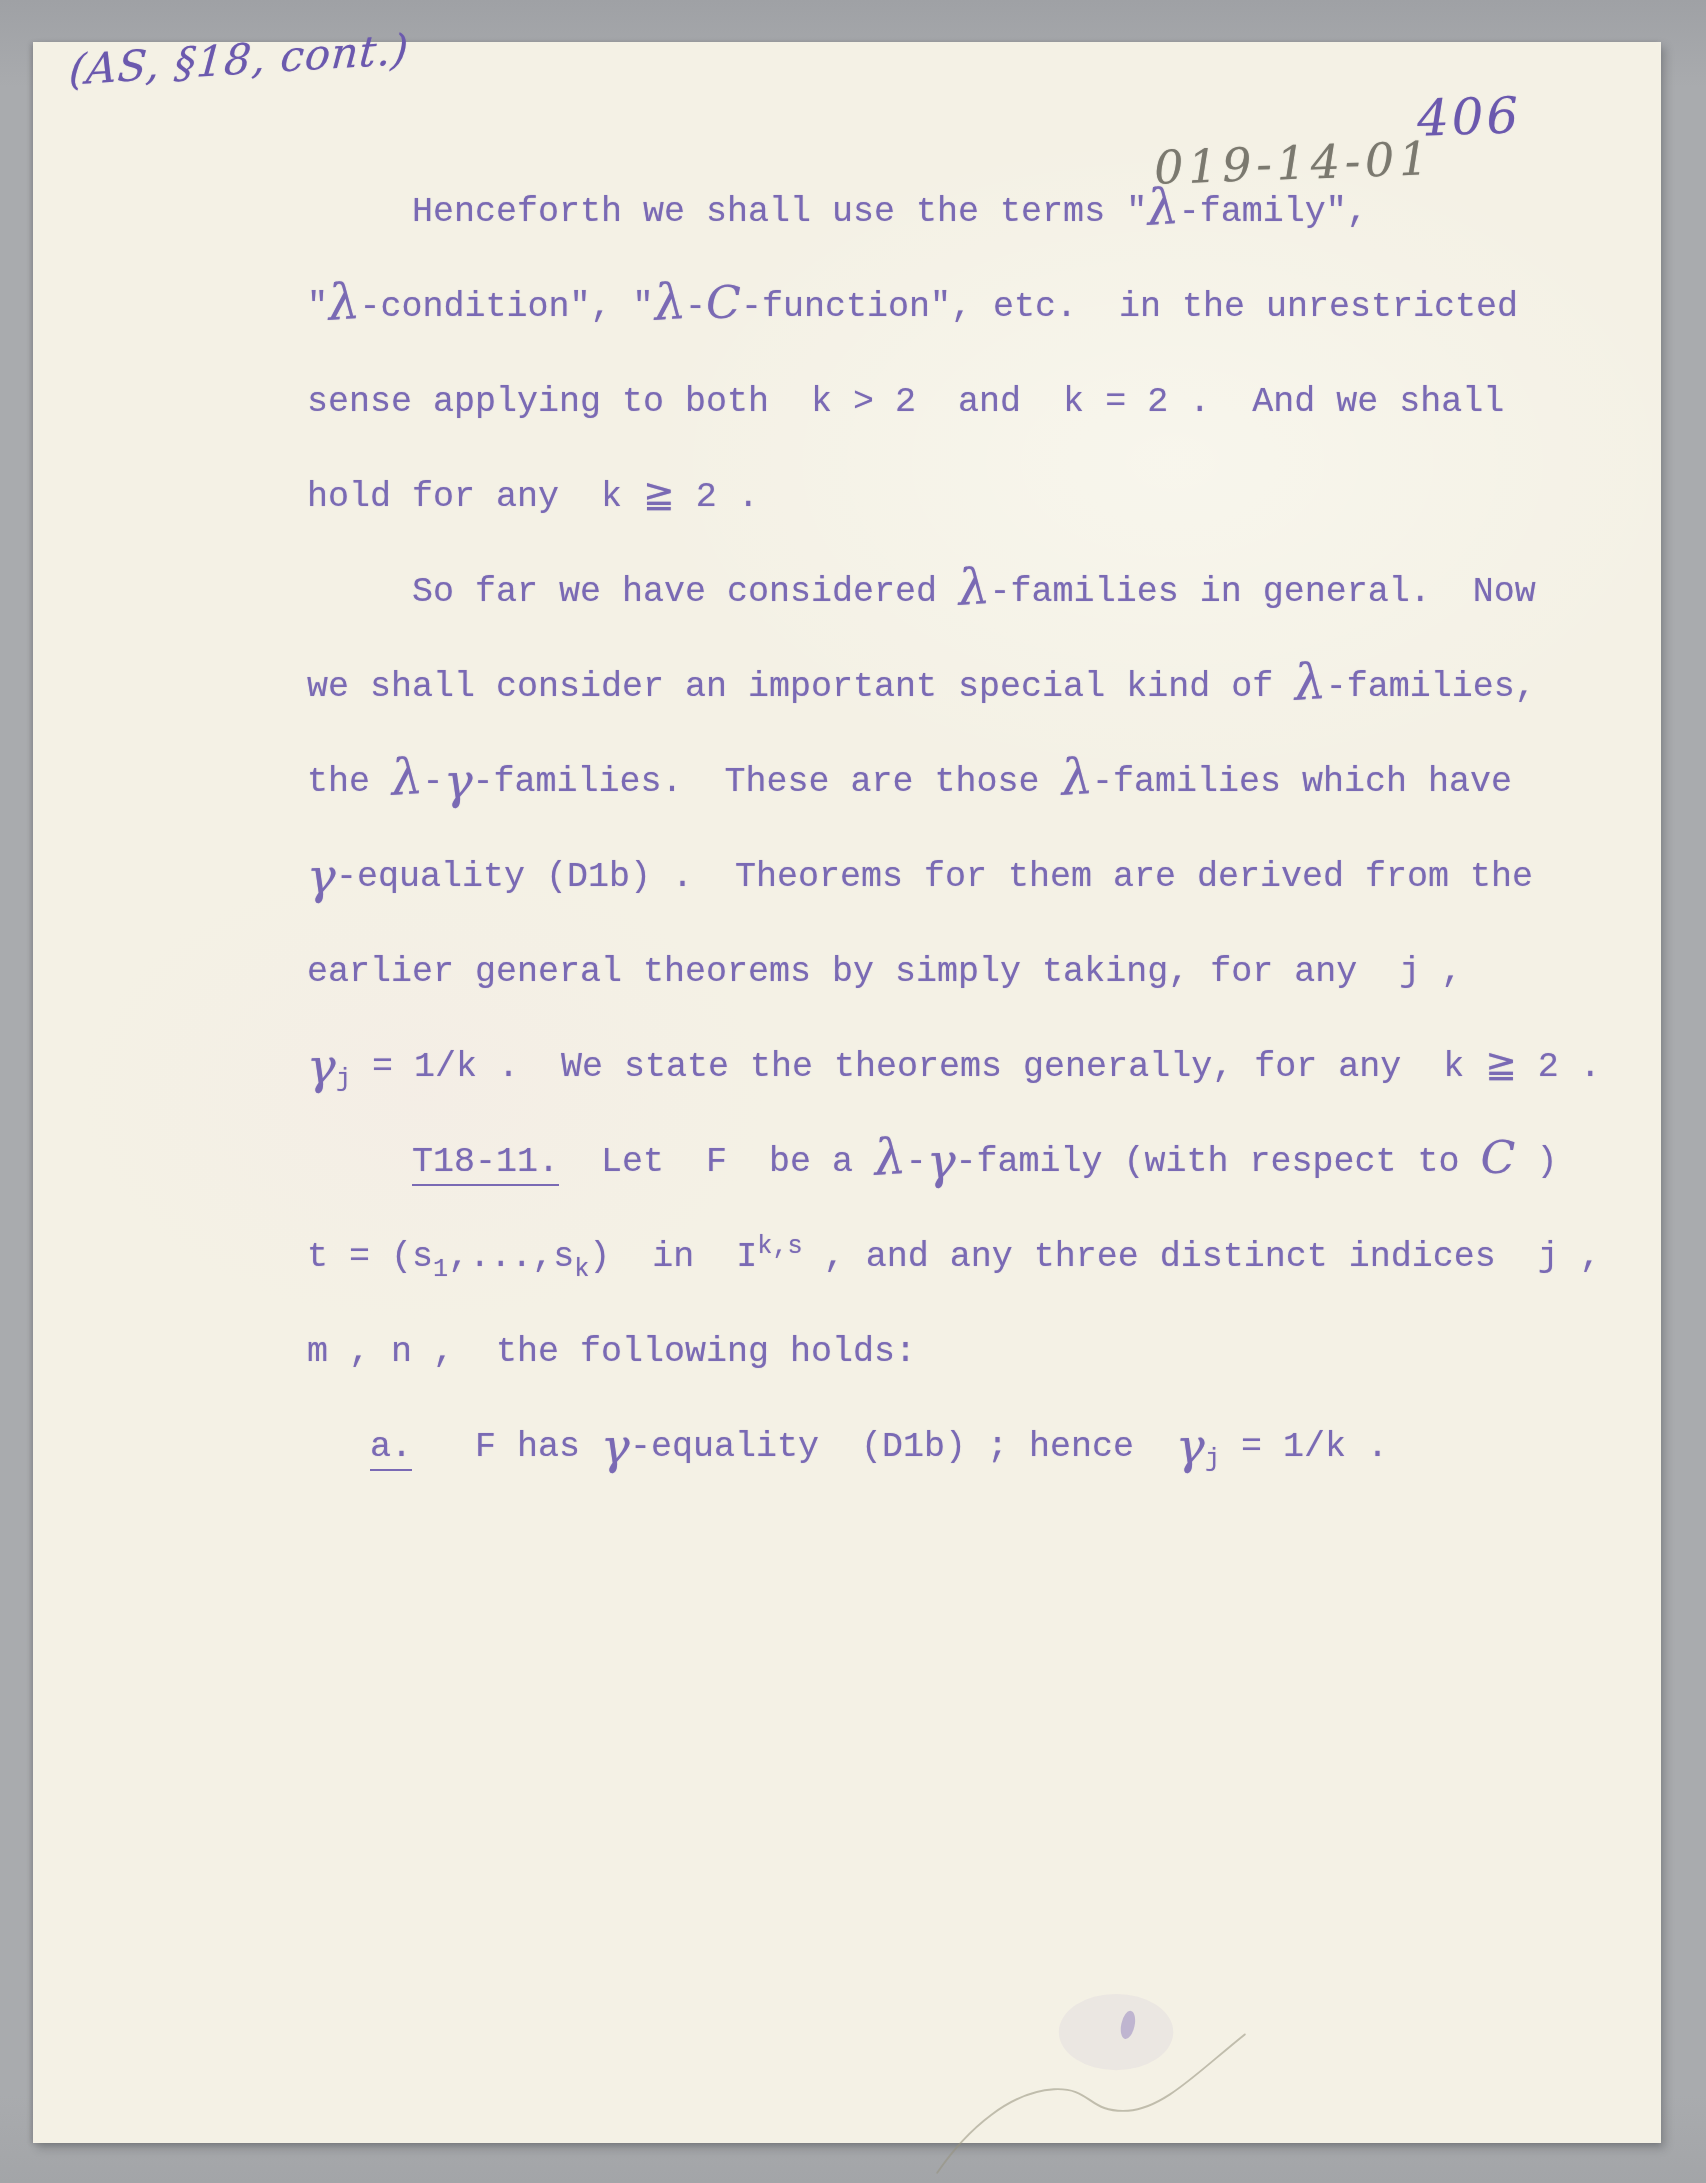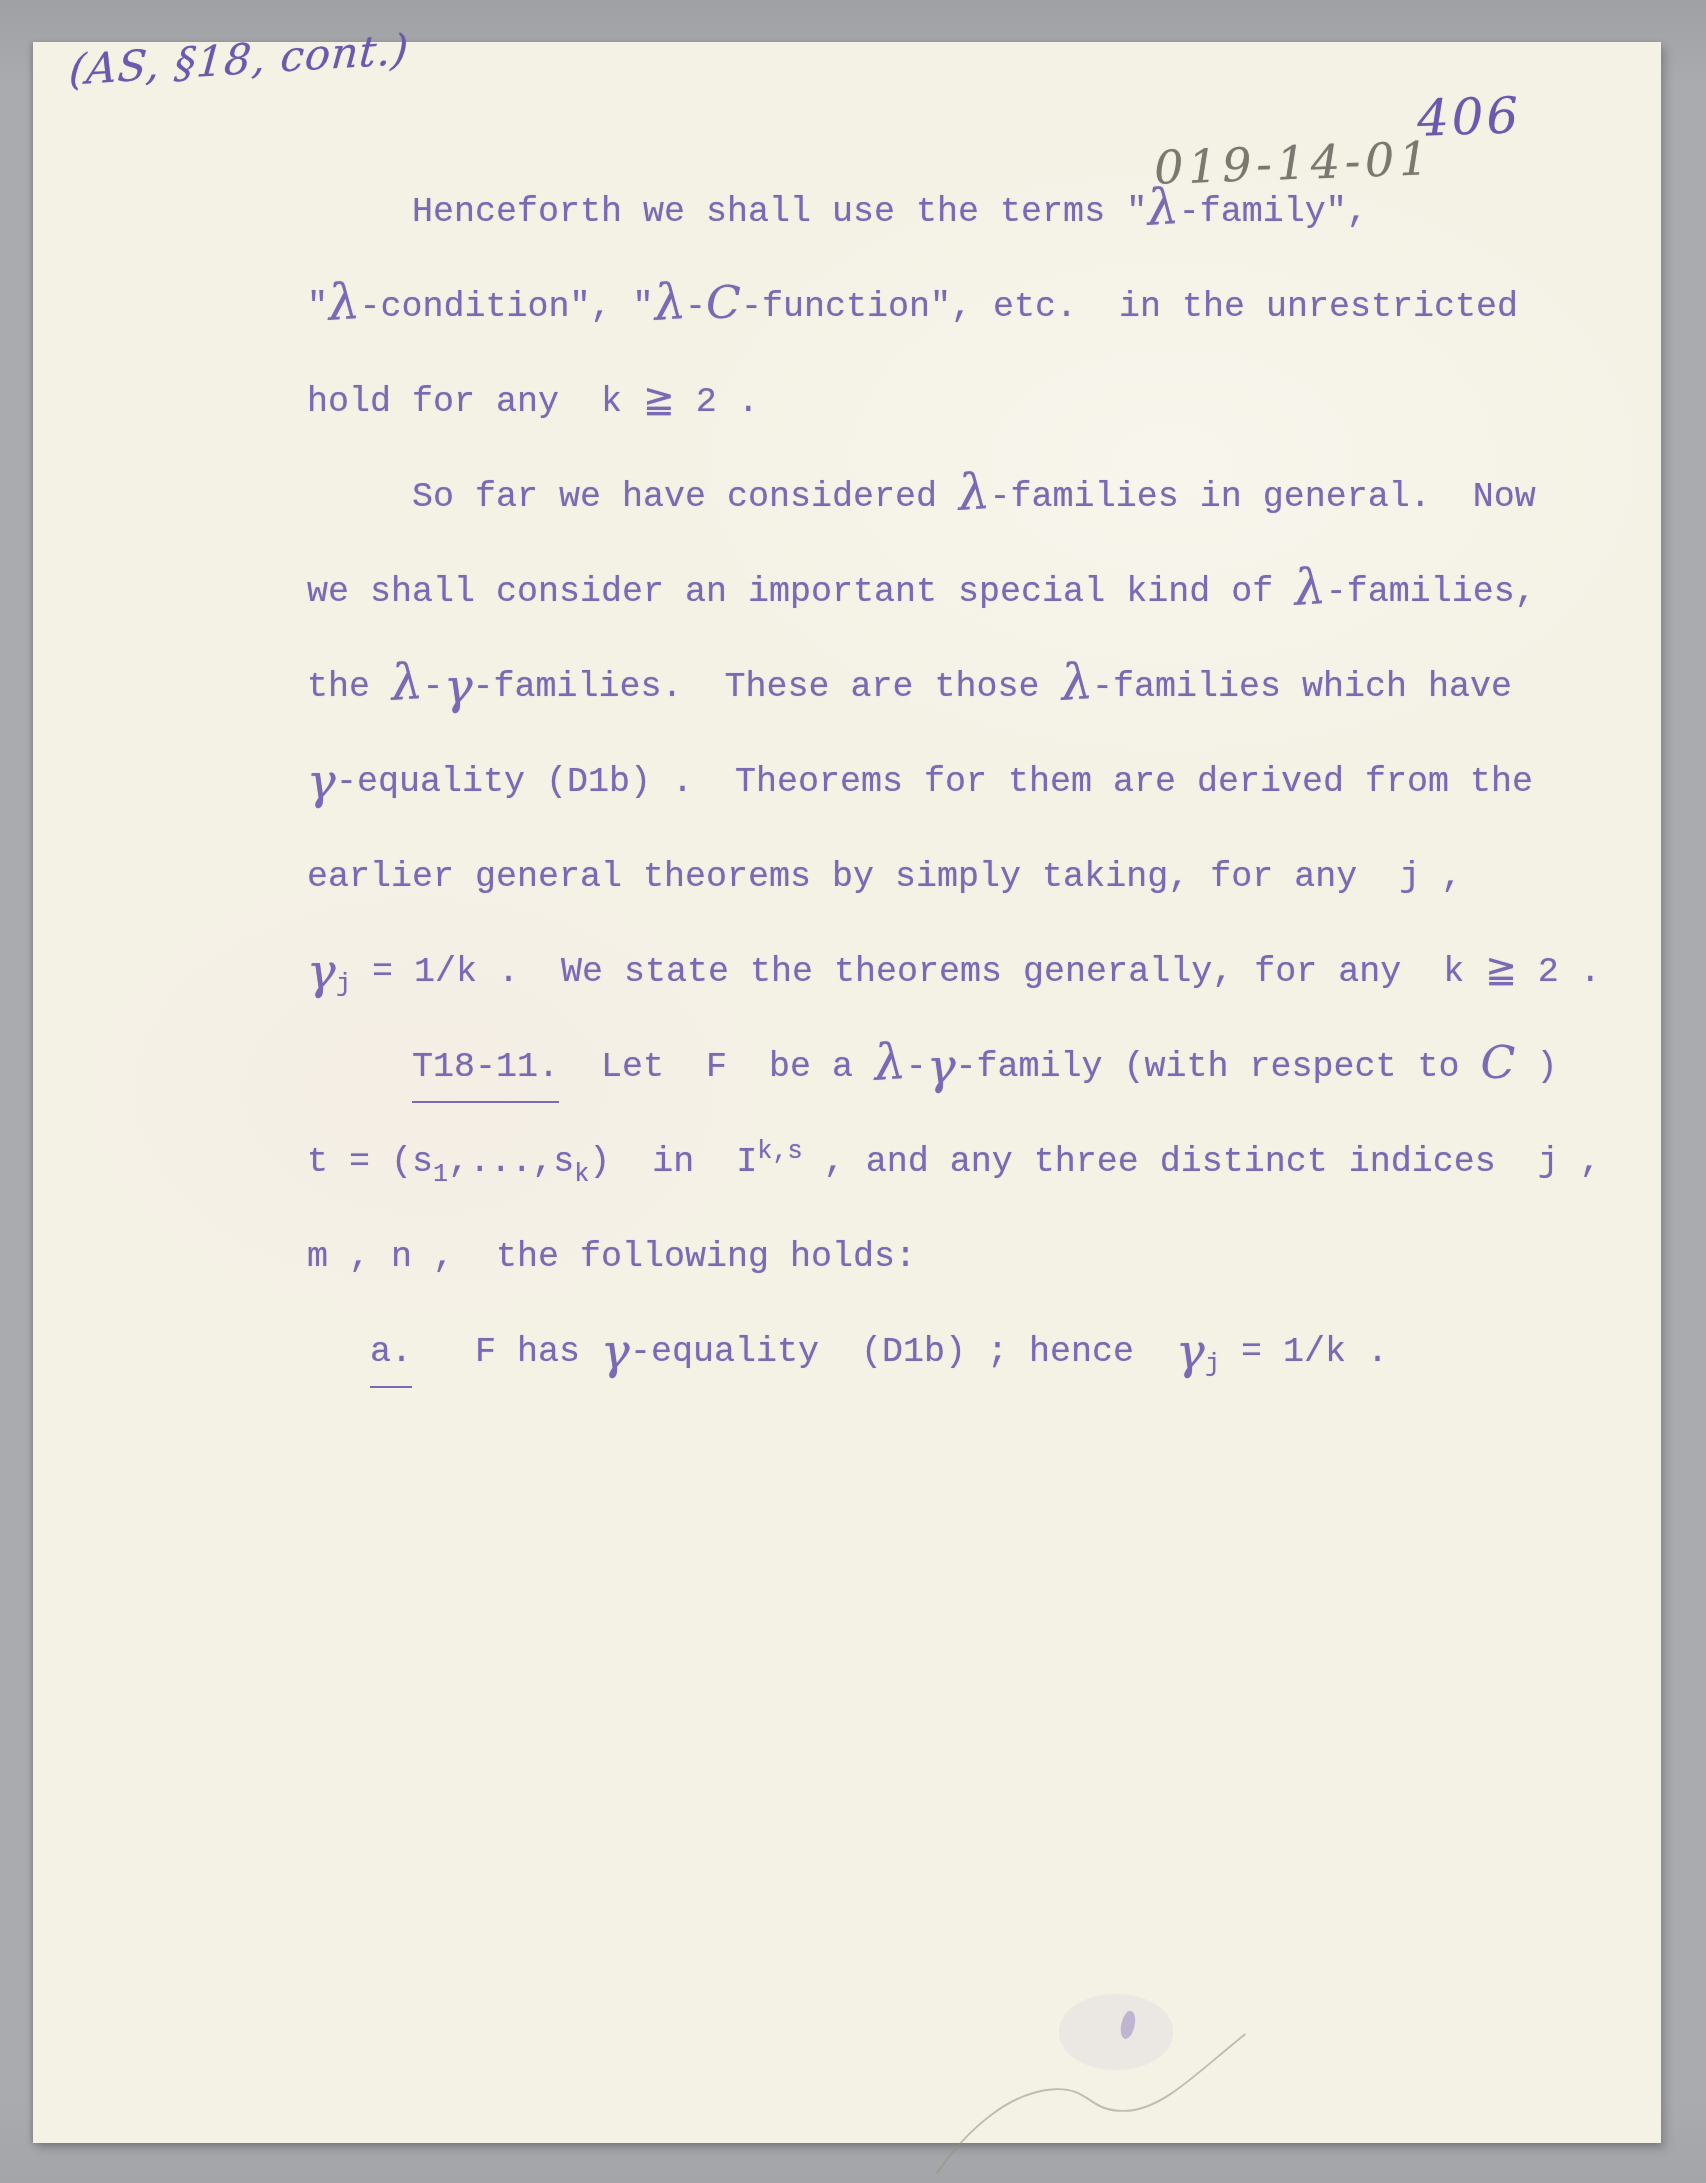--- a/index.html
+++ b/index.html
@@ -87,21 +87,21 @@
   .seg-csc {
     font-family: "DejaVu Serif", serif; font-style: italic;
     font-size: 1.3em; vertical-align: -0.04em;
   }
   .seg-sub { font-size: 0.72em; vertical-align: -0.38em; }
   .seg-sup { font-size: 0.72em; vertical-align: 0.52em; text-align: center; }
   .seg-geq { font-family: "DejaVu Sans", sans-serif; font-size: 1.08em; vertical-align: -0.02em; }
   .seg-ut  {
     display: inline-block;
     border-bottom: 2.4px solid currentColor;
-    padding-bottom: 16px;
+    padding-bottom: 4px;
     margin-top: 20px;
   }
 
   
   .squiggle { position: absolute; left: 878px; top: 1928px; }
 </style>
 </head>
 <body>
 
 <div class="stage">
@@ -109,20 +109,21 @@
 
     <div class="hand-ink section-note">(AS, §18, cont.)</div>
 
     <div class="hand-ink page-number">406</div>
 
     <div class="doc-id">019-14-01</div>
 
     <div class="typed">
         <div class="tline"><span class="seg-t">     Henceforth we shall use the terms "</span><span class="seg-lam">λ</span><span class="seg-t">-family",</span></div>
         <div class="tline"><span class="seg-t">"</span><span class="seg-lam">λ</span><span class="seg-t">-condition", "</span><span class="seg-lam">λ</span><span class="seg-t">-</span><span class="seg-csc">C</span><span class="seg-t">-function", etc.  in the unrestricted</span></div>
+        <div class="tline"><span class="seg-t">sense applying to both  k &gt; 2  and  k = 2 .  And we shall</span></div>
         <div class="tline"><span class="seg-t">hold for any  k </span><span class="seg-geq">≧</span><span class="seg-t"> 2 .</span></div>
         <div class="tline"><span class="seg-t">     So far we have considered </span><span class="seg-lam">λ</span><span class="seg-t">-families in general.  Now</span></div>
         <div class="tline"><span class="seg-t">we shall consider an important special kind of </span><span class="seg-lam">λ</span><span class="seg-t">-families,</span></div>
         <div class="tline"><span class="seg-t">the </span><span class="seg-lam">λ</span><span class="seg-t">-</span><span class="seg-gam">γ</span><span class="seg-t">-families.  These are those </span><span class="seg-lam">λ</span><span class="seg-t">-families which have</span></div>
         <div class="tline"><span class="seg-gam">γ</span><span class="seg-t">-equality (D1b) .  Theorems for them are derived from the</span></div>
         <div class="tline"><span class="seg-t">earlier general theorems by simply taking, for any  j ,</span></div>
         <div class="tline"><span class="seg-gam">γ</span><span class="seg-sub">j</span><span class="seg-t"> = 1/k .  We state the theorems generally, for any  k </span><span class="seg-geq">≧</span><span class="seg-t"> 2 .</span></div>
         <div class="tline"><span class="seg-t">     </span><span class="seg-ut">T18-11.</span><span class="seg-t">  Let  F  be a </span><span class="seg-lam">λ</span><span class="seg-t">-</span><span class="seg-gam">γ</span><span class="seg-t">-family (with respect to </span><span class="seg-csc">C</span><span class="seg-t"> )</span></div>
         <div class="tline"><span class="seg-t">t = (s</span><span class="seg-sub">1</span><span class="seg-t">,...,s</span><span class="seg-sub">k</span><span class="seg-t">)  in  I</span><span class="seg-sup">k,s</span><span class="seg-t"> , and any three distinct indices  j ,</span></div>
         <div class="tline"><span class="seg-t">m , n ,  the following holds:</span></div>

